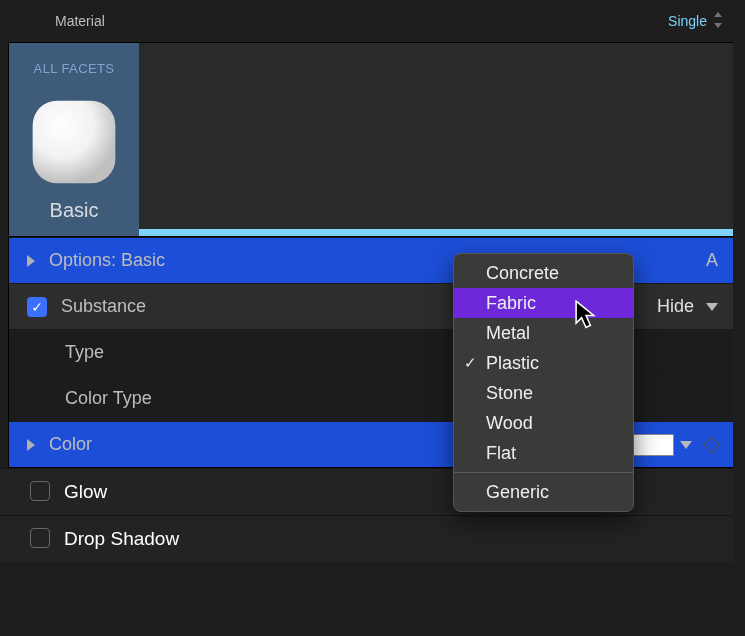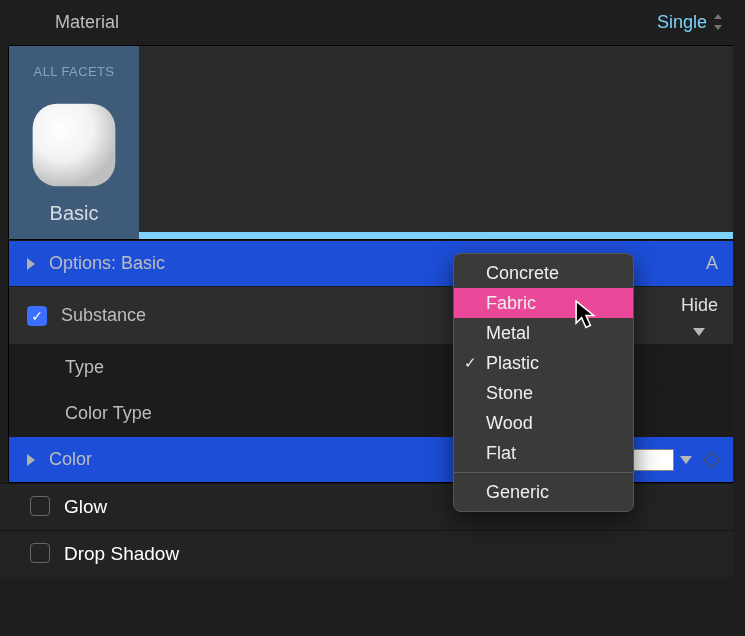--- a/index.html
+++ b/index.html
@@ -13,21 +13,21 @@
       overflow: hidden;
       position: relative;
     }
 
     
     .header-row {
       display: flex;
       align-items: center;
       justify-content: space-between;
       padding: 12px 22px 12px 55px;
-      font-size: 18px;
+      font-size: 14px;
       color: #bdbdbd;
     }
     .header-right {
       display: flex;
       align-items: center;
       gap: 6px;
       color: #7dd3fc;
     }
     .sort-icon { opacity: 0.6; font-size: 14px; line-height: 1;}
 
@@ -110,21 +110,20 @@
     .checkbox.unchecked { border: 1.5px solid #666; background: transparent; }
 
     .prop-label { flex: 0 0 auto; }
     .prop-spacer { flex: 1; }
 
     .row-tail {
       display: flex;
       align-items: center;
       gap: 12px;
       color: #cfcfcf;
-      flex-direction: column;
     }
     .hide-btn { color: #e0e0e0; font-size: 18px; }
     .chevron-down {
       width: 0; height: 0;
       border-left: 6px solid transparent;
       border-right: 6px solid transparent;
       border-top: 8px solid #b8b8b8;
     }
 
     .eyedropper { margin-right: 14px; opacity: 0.9; }
@@ -177,21 +176,21 @@
       color: #eee;
       position: relative;
       cursor: default;
     }
     .popup-item .check {
       position: absolute;
       left: 10px;
       font-size: 15px;
       color: #eee;
     }
-    .popup-item.hover { background: #ec4899; }
+    .popup-item.hover { background: #6d28d9; }
     .popup-sep {
       height: 1px; background: #5a5a5a; margin: 4px 0;
     }
     .popup-pad { height: 4px; }
 
     
     .cursor {
       position: absolute;
       left: 575px;
       top: 300px;

